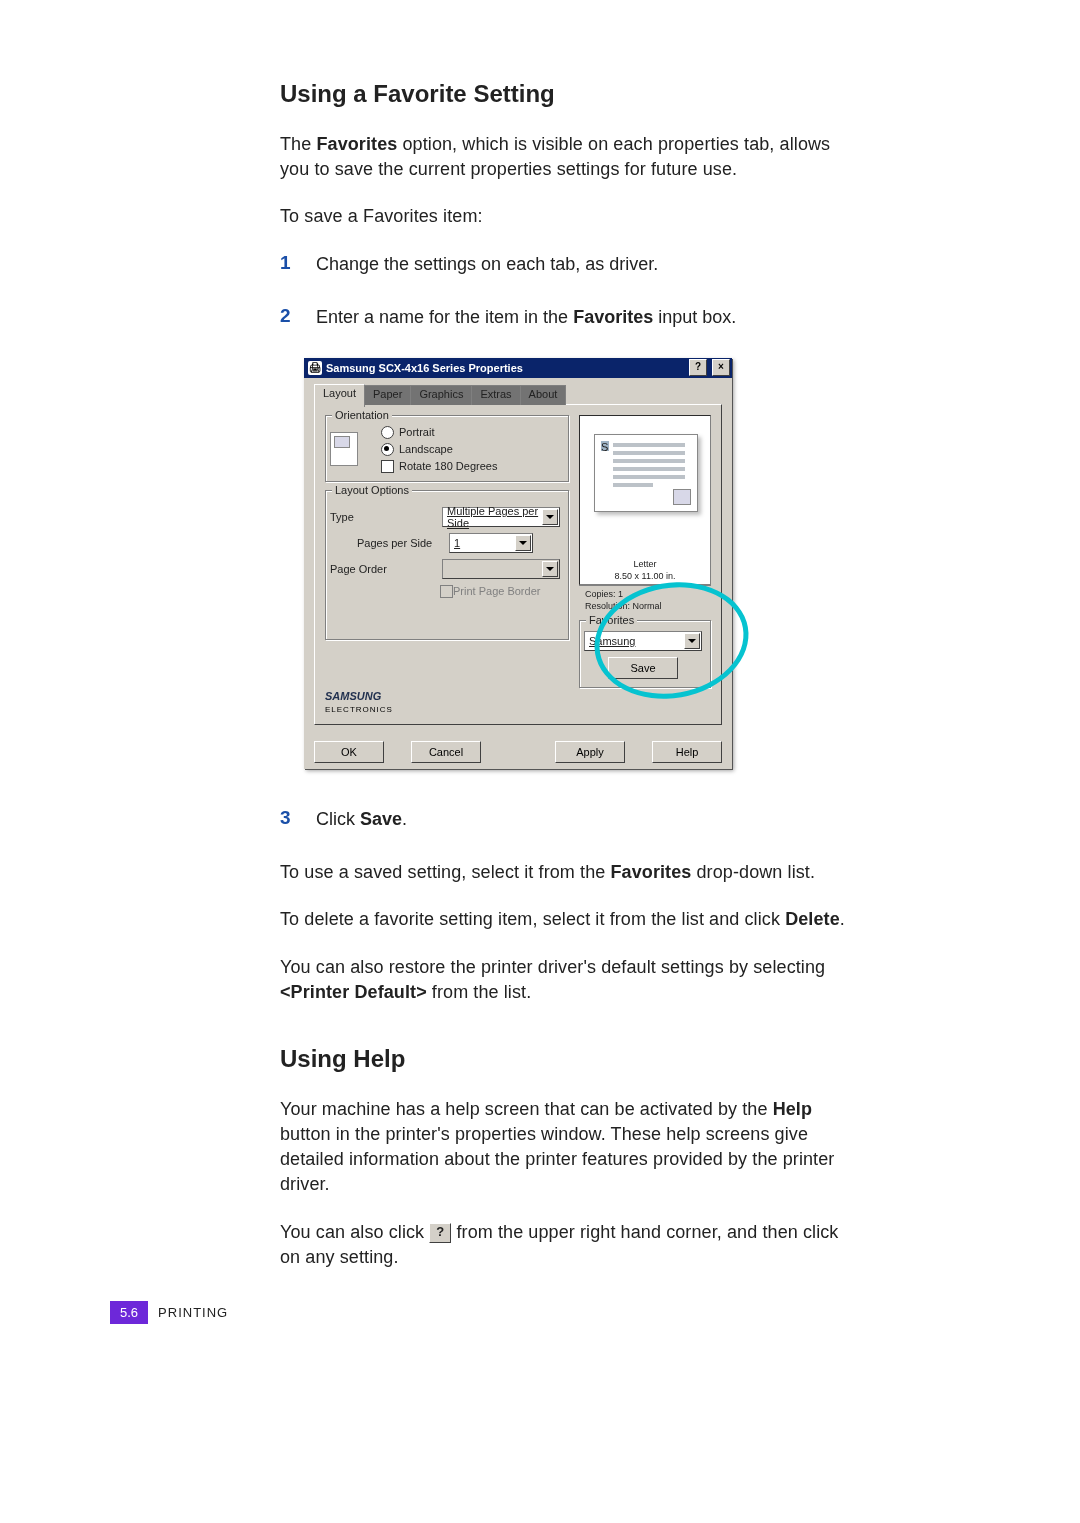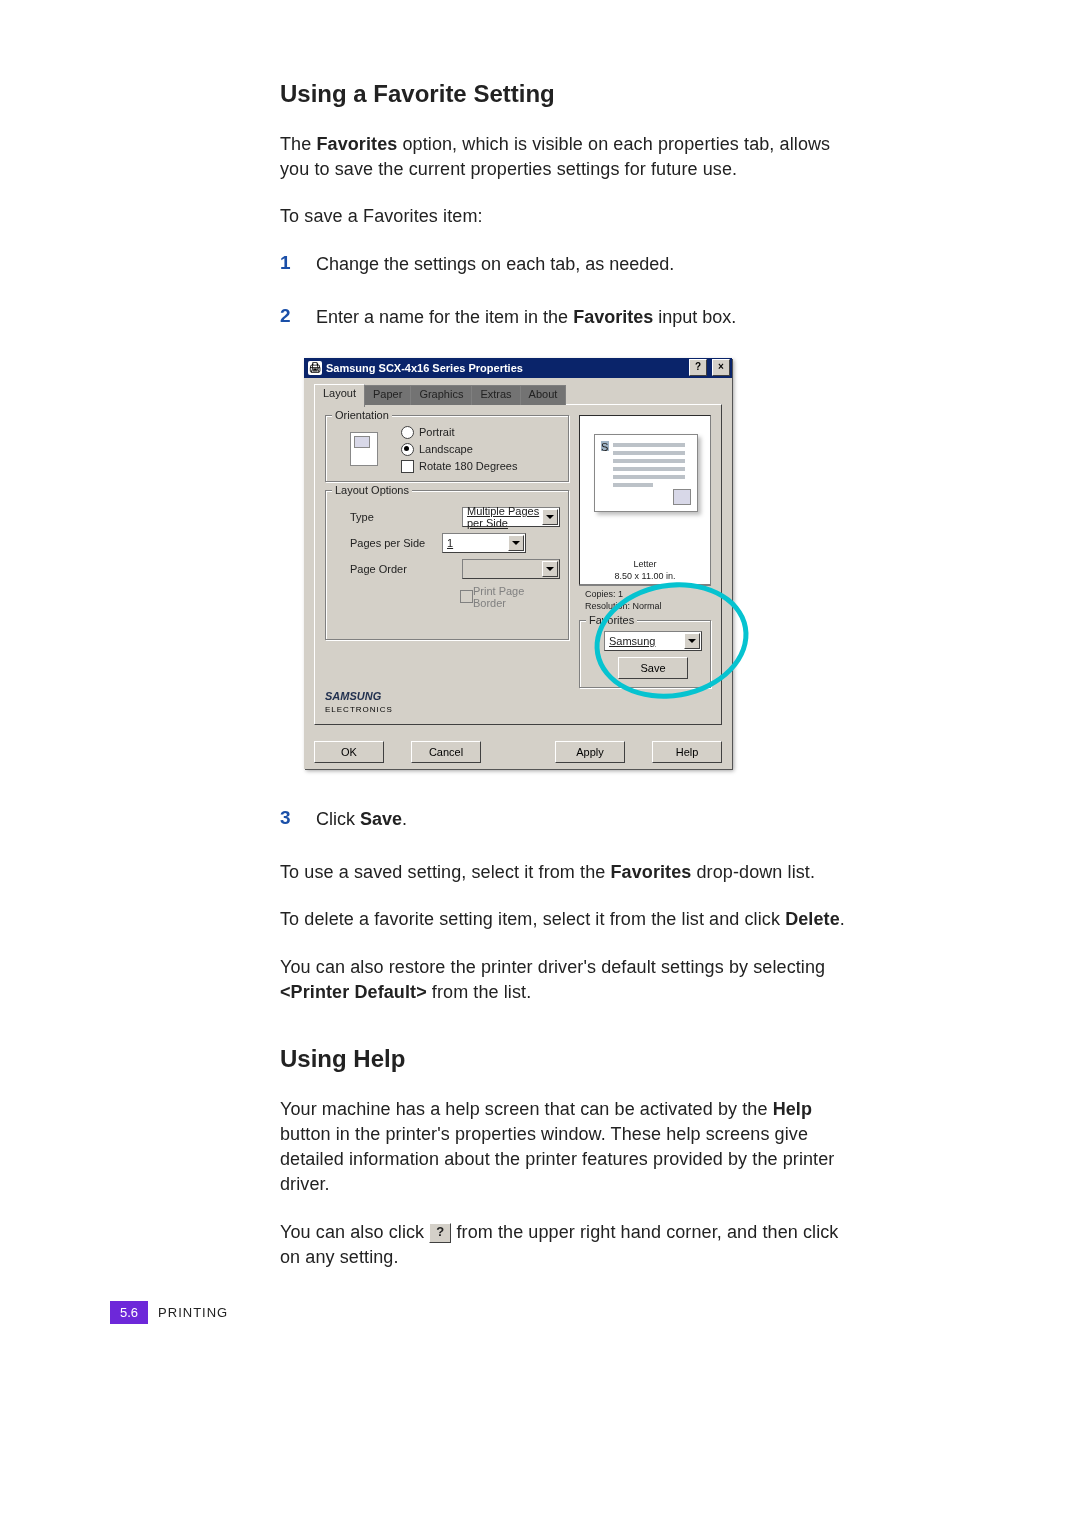--- a/index.html
+++ b/index.html
@@ -99,21 +99,21 @@
     background:#d4d0c8;
     padding:10px;
     display:flex;
   }
   .left-col { width: 250px; }
   .right-col { flex:1; padding-left:10px; }
   .group {
     border:1px solid #808080;
     border-top-color:#808080;
     position:relative;
-    padding:10px 8px 8px 24px;
+    padding:10px 8px 8px 4px;
     margin-bottom:8px;
     box-shadow: inset 1px 1px 0 #fff, 1px 1px 0 #fff;
   }
   .group > .legend {
     position:absolute; top:-7px; left:6px;
     background:#d4d0c8; padding:0 3px; font-size:11px;
   }
   .orient-row { display:flex; align-items:center; gap:23px; }
   .paper-ic {
     width:26px; height:32px; border:1px solid #888; background:#fff;
@@ -211,21 +211,21 @@
     <h2>Using a Favorite Setting</h2>
 
     <p>
       <span>The </span><b>Favorites</b><span> option, which is visible on each properties tab, allows you to save the current properties settings for future use.</span>
     </p>
 
     <p>To save a Favorites item:</p>
 
     <div class="step">
       <div class="step-num">1</div>
-      <div class="step-txt">Change the settings on each tab, as needed.</div>
+      <div class="step-txt">Change the settings on each tab, as driver.</div>
     </div>
 
     <div class="step">
       <div class="step-num">2</div>
       <div class="step-txt">
         <span>Enter a name for the item in the </span><b>Favorites</b><span> input box.</span>
       </div>
     </div>
 
     <div class="shot-wrap">
@@ -270,21 +270,21 @@
 
               <div class="group" style="min-height:130px;">
                 <span class="legend">Layout Options</span>
                 <div class="lo-line">
                   <span class="lo-label">Type</span>
                   <div class="select">
                     <span>Multiple Pages per Side</span>
                     <span class="arrow"></span>
                   </div>
                 </div>
-                <div class="lo-line" style="gap:30px;">
+                <div class="lo-line" style="gap:30px;justify-content:center;">
                   <span class="lo-label">Pages per Side</span>
                   <div class="select small">
                     <span>1</span>
                     <span class="arrow"></span>
                   </div>
                 </div>
                 <div class="lo-line">
                   <span class="lo-label">Page Order</span>
                   <div class="select dark">
                     <span></span>

